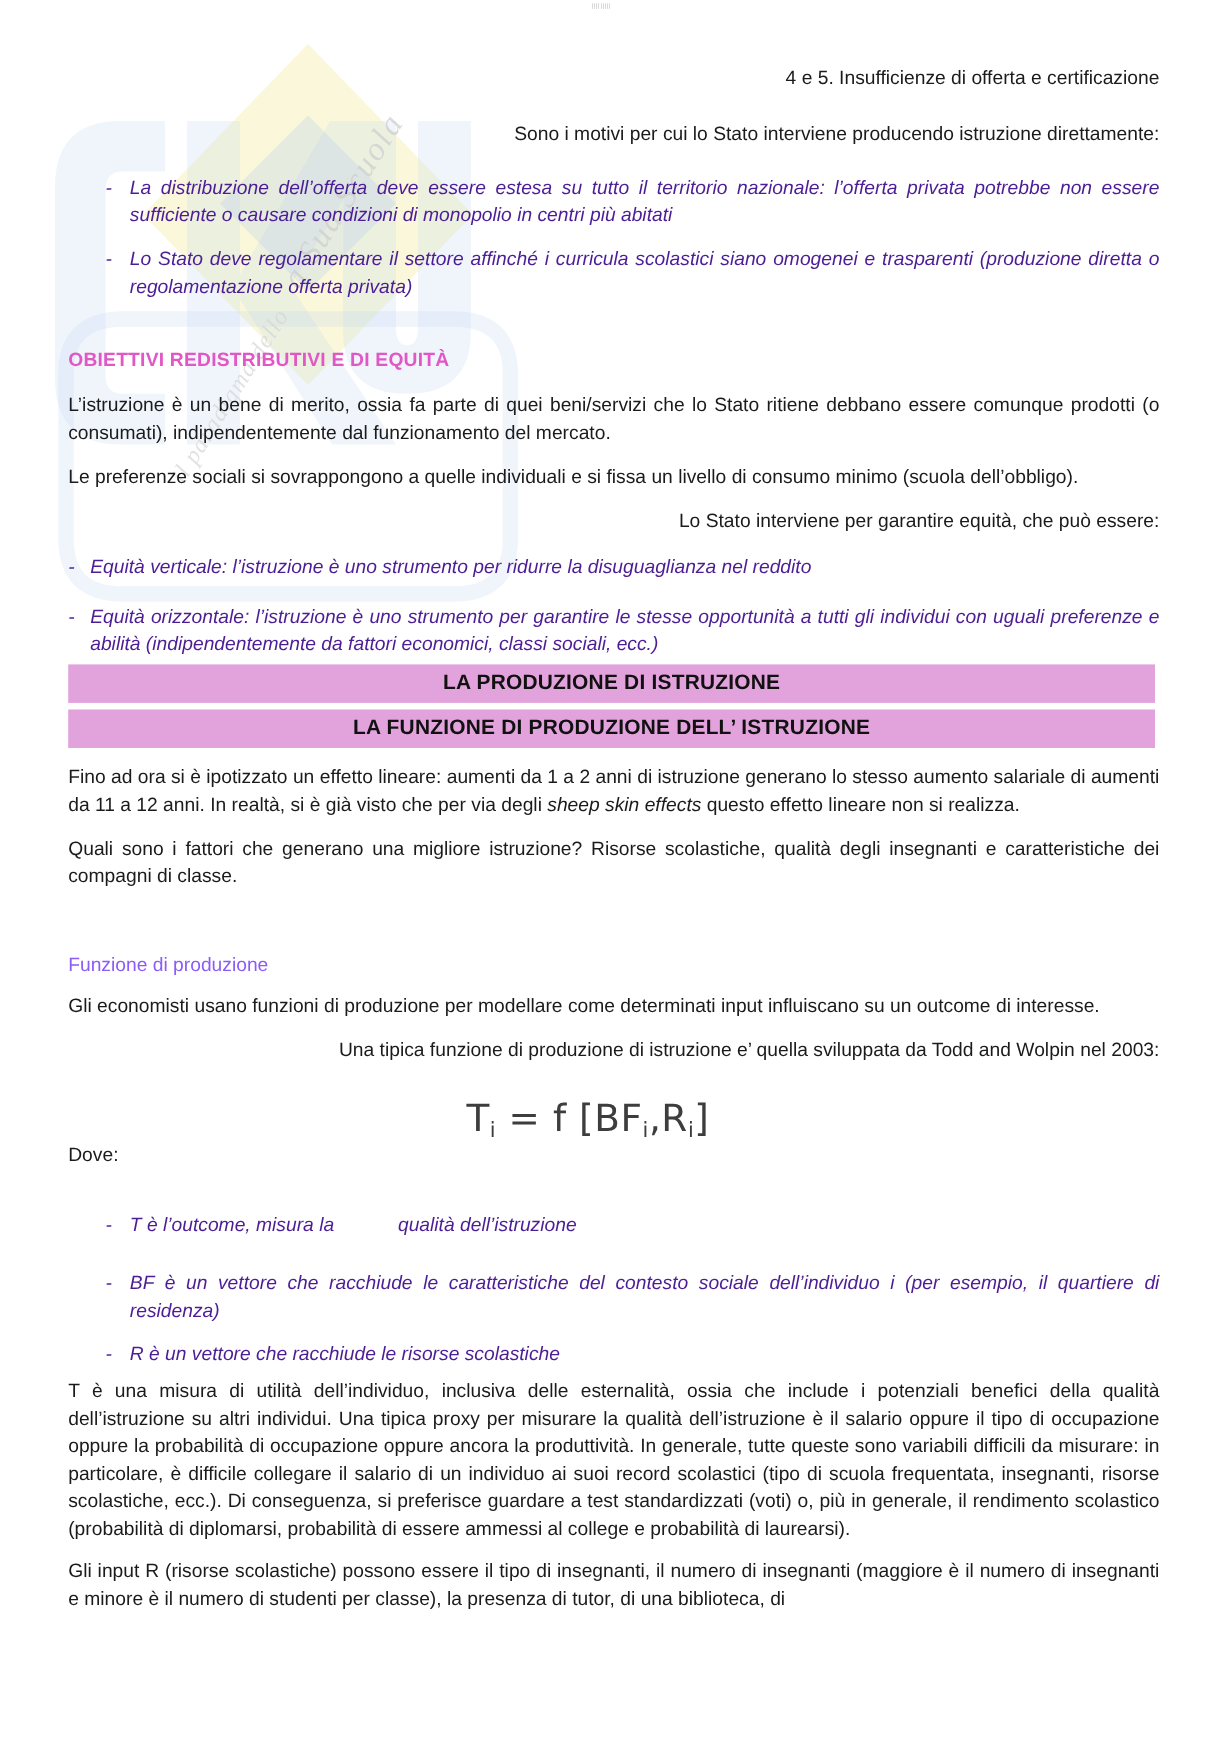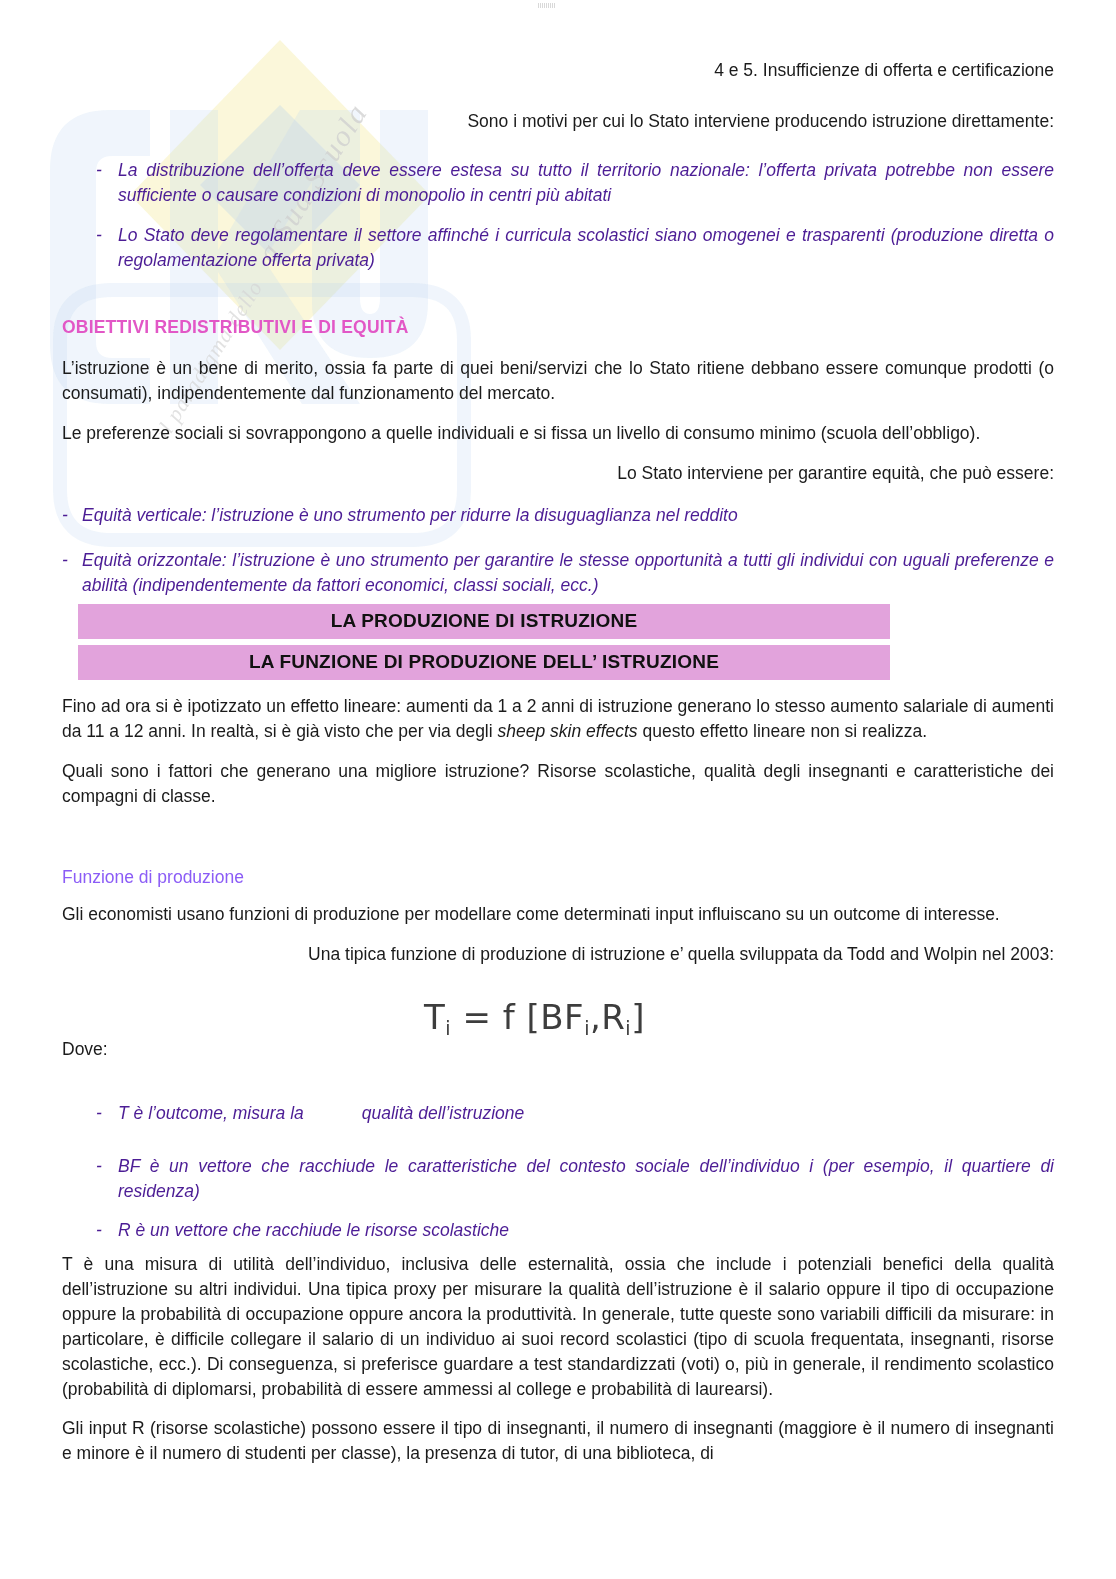--- a/index.html
+++ b/index.html
@@ -165,22 +165,22 @@
   }
 
   
   .banner {
     background: #e2a3dc;
     color: #111111;
     font-weight: bold;
     font-size: 19px;
     text-align: center;
     padding: 6px 0 7px 0;
-    margin: 0 0 6px 16px;
-    width: 812px;
+    margin: 0 0 6px 0;
+    width: 988px;
     letter-spacing: 0.2px;
   }
 
   .banner.second {
     margin-bottom: 14px;
   }
 
   
   .formula-row {
     position: relative;

